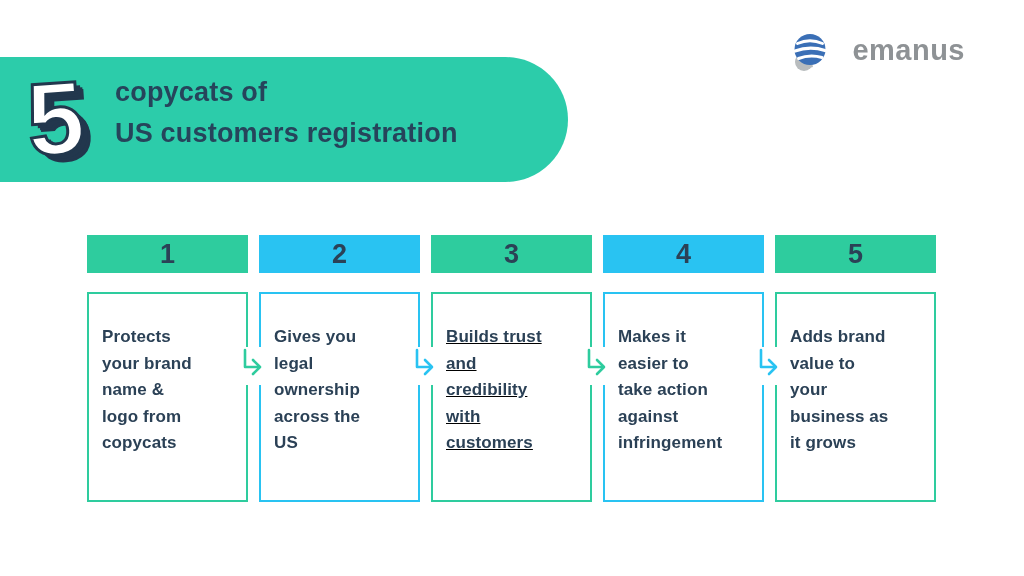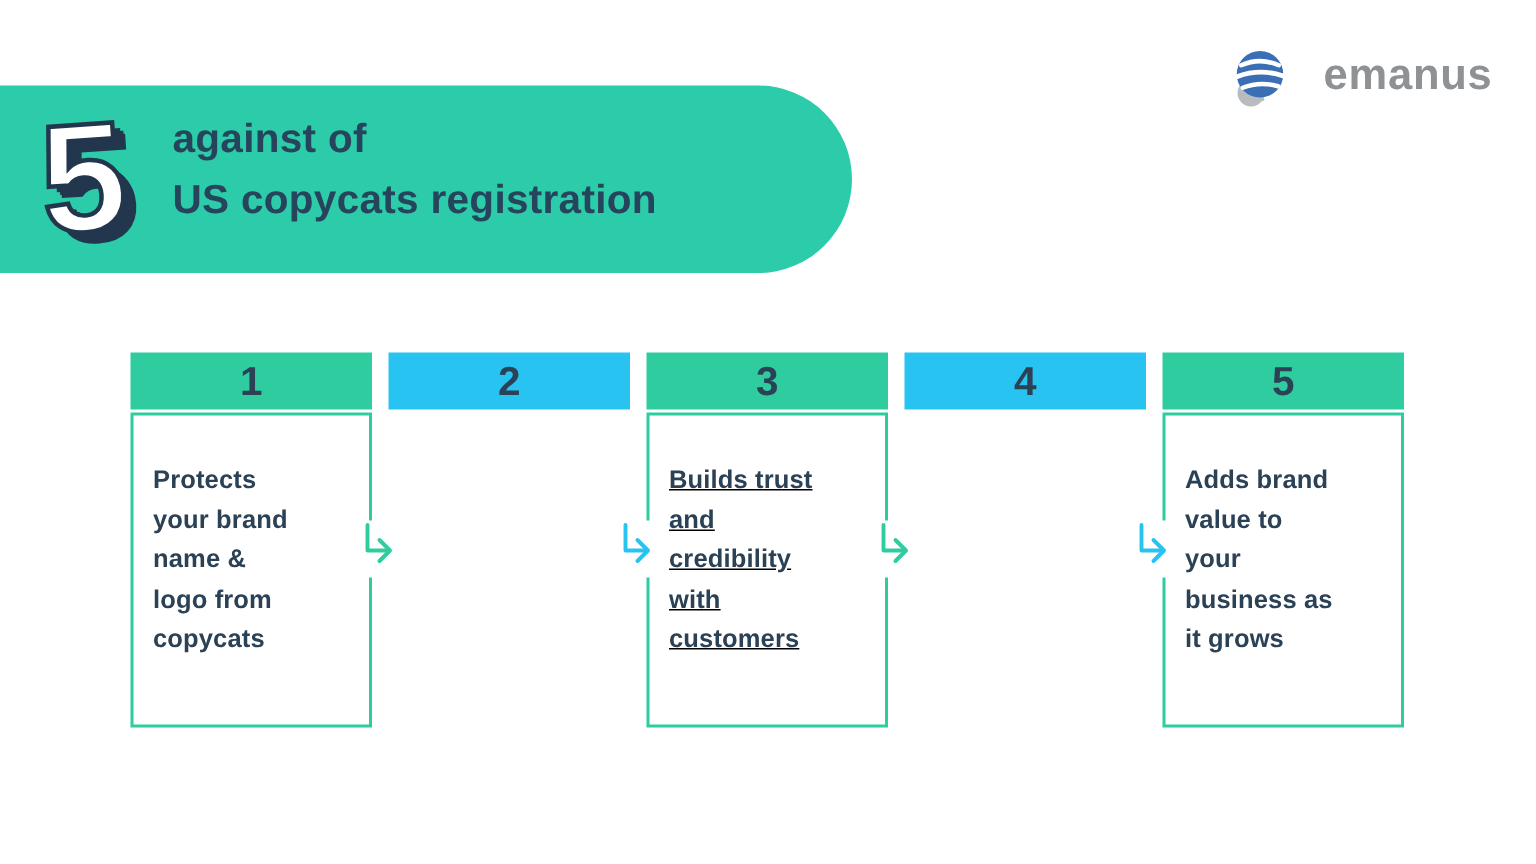--- a/index.html
+++ b/index.html
@@ -10,21 +10,21 @@
     height: 576px;
     background: #ffffff;
     overflow: hidden;
     font-family: "Liberation Sans", sans-serif;
   }
 
   
   .logo {
     position: absolute;
     top: 31px;
-    right: 29px;
+    right: 59px;
     display: flex;
     align-items: center;
     gap: 21px;
   }
   .logo-text {
     font-size: 29px;
     font-weight: bold;
     color: #8e9295;
     letter-spacing: 0.5px;
     line-height: 1;
@@ -78,21 +78,21 @@
   .col-head {
     height: 38px;
     display: flex;
     align-items: center;
     justify-content: center;
     font-size: 27px;
     font-weight: bold;
     color: #2b4156;
   }
   .col-card {
-    margin-top: 2px;
+    margin-top: 19px;
     height: 210px;
     background: #ffffff;
     border: 2px solid #2ecc9e;
     padding: 30px 8px 0 13px;
   }
   .card-text {
     font-size: 17px;
     font-weight: bold;
     line-height: 26.5px;
     color: #2b4156;
@@ -123,51 +123,65 @@
       <path d="M8.5 12.5 Q21 7 33.5 12.5" stroke="#ffffff" stroke-width="3" fill="none" stroke-linecap="round"></path>
       <path d="M6 20 Q21 14.5 36 19.5" stroke="#ffffff" stroke-width="3.2" fill="none" stroke-linecap="round"></path>
       <path d="M9.5 27.5 Q21 23 33 26.5" stroke="#ffffff" stroke-width="3" fill="none" stroke-linecap="round"></path>
     </svg>
     <span class="logo-text" style="color: rgb(142, 146, 149);">emanus</span>
   </div>
 
   <div class="banner" style="background: rgb(44, 204, 170);">
     <div class="big-num">5</div>
     <div class="banner-title" style="color: rgb(38, 68, 91);">
-      <div>against of</div>
-      <div>US copycats registration</div>
+      <div>copycats of</div>
+      <div>US customers registration</div>
     </div>
   </div>
 
   <div class="flow">
     <div class="col">
       <div class="col-head" style="background: rgb(46, 204, 158);">1</div>
       <div class="col-card" style="border-color: rgb(46, 204, 158);">
         <div class="card-text">Protects
 your brand
 name &amp;
 logo from
 copycats</div>
       </div>
     </div>
     <div class="col">
       <div class="col-head" style="background: rgb(41, 195, 242);">2</div>
+      <div class="col-card" style="border-color: rgb(41, 195, 242);">
+        <div class="card-text">Gives you
+legal
+ownership
+across the
+US</div>
+      </div>
     </div>
     <div class="col">
       <div class="col-head" style="background: rgb(46, 204, 158);">3</div>
       <div class="col-card" style="border-color: rgb(46, 204, 158); text-decoration: underline;">
         <div class="card-text">Builds trust
 and
 credibility
 with
 customers</div>
       </div>
     </div>
     <div class="col">
       <div class="col-head" style="background: rgb(41, 195, 242);">4</div>
+      <div class="col-card" style="border-color: rgb(41, 195, 242);">
+        <div class="card-text">Makes it
+easier to
+take action
+against
+infringement</div>
+      </div>
     </div>
     <div class="col">
       <div class="col-head" style="background: rgb(46, 204, 158);">5</div>
       <div class="col-card" style="border-color: rgb(46, 204, 158);">
         <div class="card-text">Adds brand
 value to
 your
 business as
 it grows</div>
       </div>

